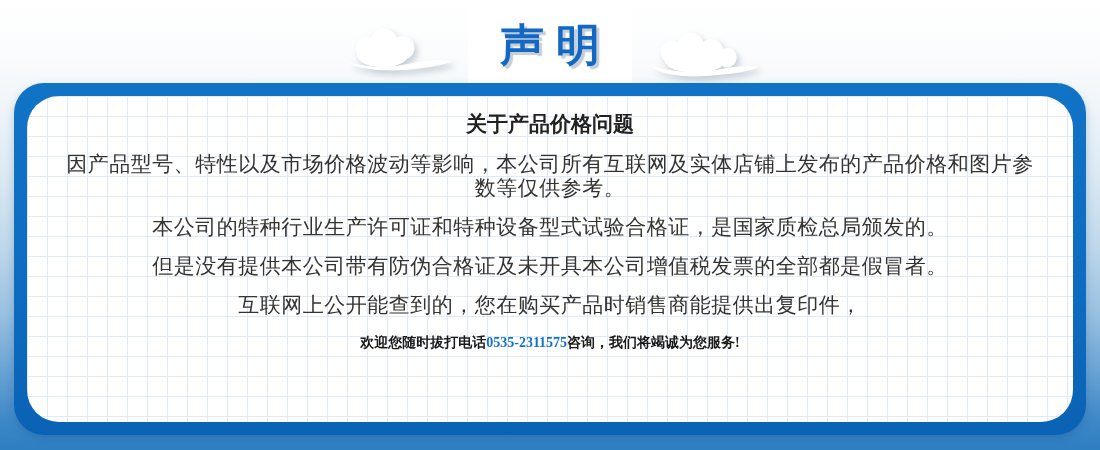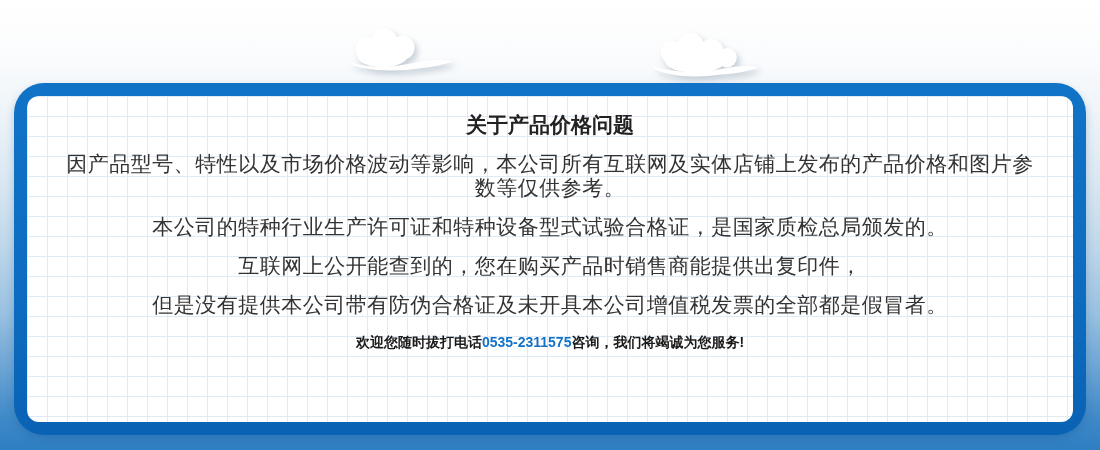--- a/index.html
+++ b/index.html
@@ -32,27 +32,28 @@
   .cloud-right{left:642px;top:24px;width:124px;}
   
   .panel{
     position:absolute;left:14px;top:83px;width:1072px;height:352px;
     border-radius:30px;
     background:linear-gradient(180deg,#1173c6 0%,#0d6cc0 60%,#0a62b4 100%);
     box-shadow:0 4px 8px rgba(20,80,140,.25);
   }
   .panel-inner{
     position:absolute;left:13px;top:13px;right:13px;bottom:13px;
-    border-radius:12px;
+    border-radius:32px;
     background-color:#ffffff;
     background-image:
       linear-gradient(#dfeaf4 1px, transparent 1px),
       linear-gradient(90deg,#dfeaf4 1px, transparent 1px);
     background-size:20px 20px;
     overflow:hidden;
+    font-family:Liberation Serif, serif;
   }
   .content{
     position:relative;z-index:2;
     padding:16px 30px 0 30px;
     text-align:center;
   }
   .sec-heading{
     margin:0 0 12px 0;
     font-size:21px;font-weight:bold;color:#222222;line-height:25px;
   }
@@ -78,20 +79,23 @@
         <g fill="#ffffff">
           <circle cx="30" cy="34" r="14"></circle>
           <circle cx="50" cy="26" r="16"></circle>
           <circle cx="72" cy="33" r="14"></circle>
           <ellipse cx="48" cy="42" rx="30" ry="14"></ellipse>
           <path d="M8,50 Q45,60 80,52 Q115,44 132,49 Q115,55 95,57 Q55,63 25,57 Q12,54 8,50 Z"></path>
         </g>
       </svg>
     </span>
 
+    <div class="title-box">
+      <span class="page-title">声明</span>
+    </div>
 
     <span class="cloud cloud-right">
       <svg viewBox="0 0 140 70" xmlns="http://www.w3.org/2000/svg">
         <g fill="#ffffff">
           <circle cx="34" cy="32" r="13"></circle>
           <circle cx="55" cy="25" r="15"></circle>
           <circle cx="78" cy="31" r="14"></circle>
           <circle cx="96" cy="38" r="11"></circle>
           <ellipse cx="60" cy="42" rx="34" ry="13"></ellipse>
           <path d="M12,48 Q50,58 88,51 Q120,45 132,49 Q112,56 90,57 Q55,62 28,56 Q16,53 12,48 Z"></path>
@@ -102,22 +106,22 @@
 
   <div class="panel">
     <div class="panel-inner">
 
       <div class="content">
 
         <h3 class="sec-heading">关于产品价格问题</h3>
         <p class="sec-line">因产品型号、特性以及市场价格波动等影响，本公司所有互联网及实体店铺上发布的产品价格和图片参数等仅供参考。</p>
 
         <p class="sec-line">本公司的特种行业生产许可证和特种设备型式试验合格证，是国家质检总局颁发的。</p>
+        <p class="sec-line">但是没有提供本公司带有防伪合格证及未开具本公司增值税发票的全部都是假冒者。</p>
         <p class="sec-line">互联网上公开能查到的，您在购买产品时销售商能提供出复印件，</p>
-        <p class="sec-line">但是没有提供本公司带有防伪合格证及未开具本公司增值税发票的全部都是假冒者。</p>
 
         <p class="footer-line"><span>欢迎您随时拔打电话</span><span class="phone">0535-2311575</span><span>咨询，我们将竭诚为您服务!</span></p>
 
       </div>
     </div>
   </div>
 
 </div>
 
 </body></html>

